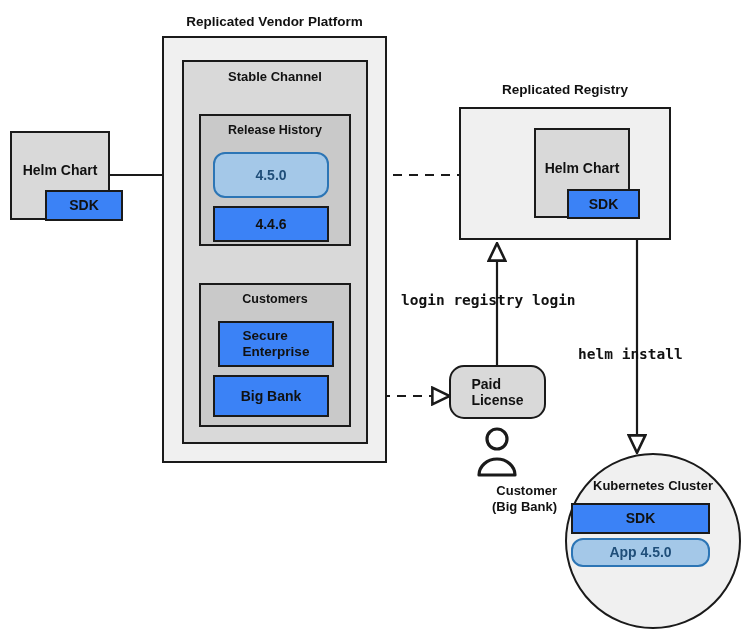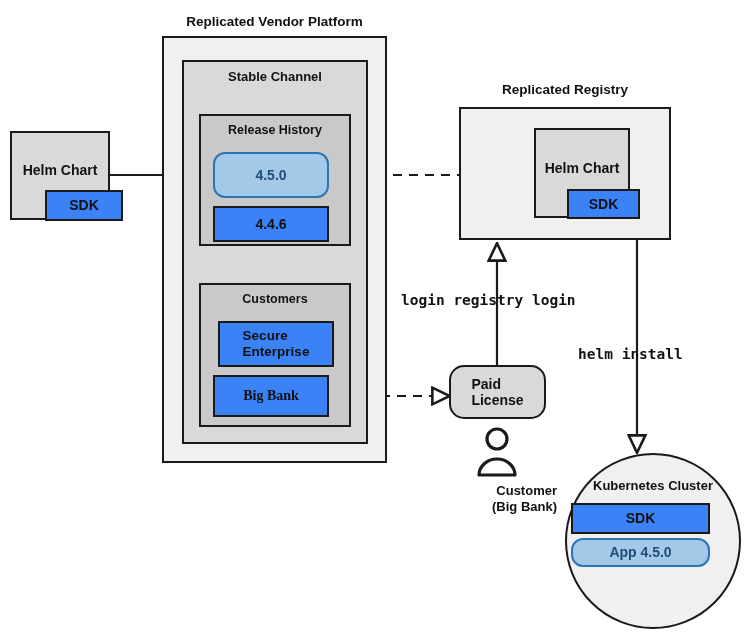--- a/index.html
+++ b/index.html
@@ -151,21 +151,21 @@
 
   <div class="group-box fill-midgray" style="left:199px; top:283px; width:152px; height:144px;">
     <div class="container-label" style="font-size:12.5px;">Customers</div>
   </div>
 
   <div class="box fill-white" style="left:203px; top:321px; width:116px; height:46px; font-size:13.5px;margin-left:15px;">
     <span style="white-space: pre-line;">Secure
 Enterprise</span>
   </div>
 
-  <div class="box fill-white" style="left:213px; top:375px; width:116px; height:42px; font-size:14px;font-family:Liberation Serif, serif;">
+  <div class="box fill-white" style="left:213px; top:375px; width:116px; height:42px; font-size:14px;">
     <span>Big Bank</span>
   </div>
 
   <div class="label-top" style="left:459px; top:82px; width:212px; font-size:13.5px;">Replicated Registry</div>
 
   <div class="group-box fill-ltgray" style="left:459px; top:107px; width:212px; height:133px;"></div>
 
   <div class="box fill-gray" style="left:534px; top:128px; width:96px; height:90px; font-size:14px; align-items:flex-start; padding-top:30px;">
     <span>Helm Chart</span>
   </div>

